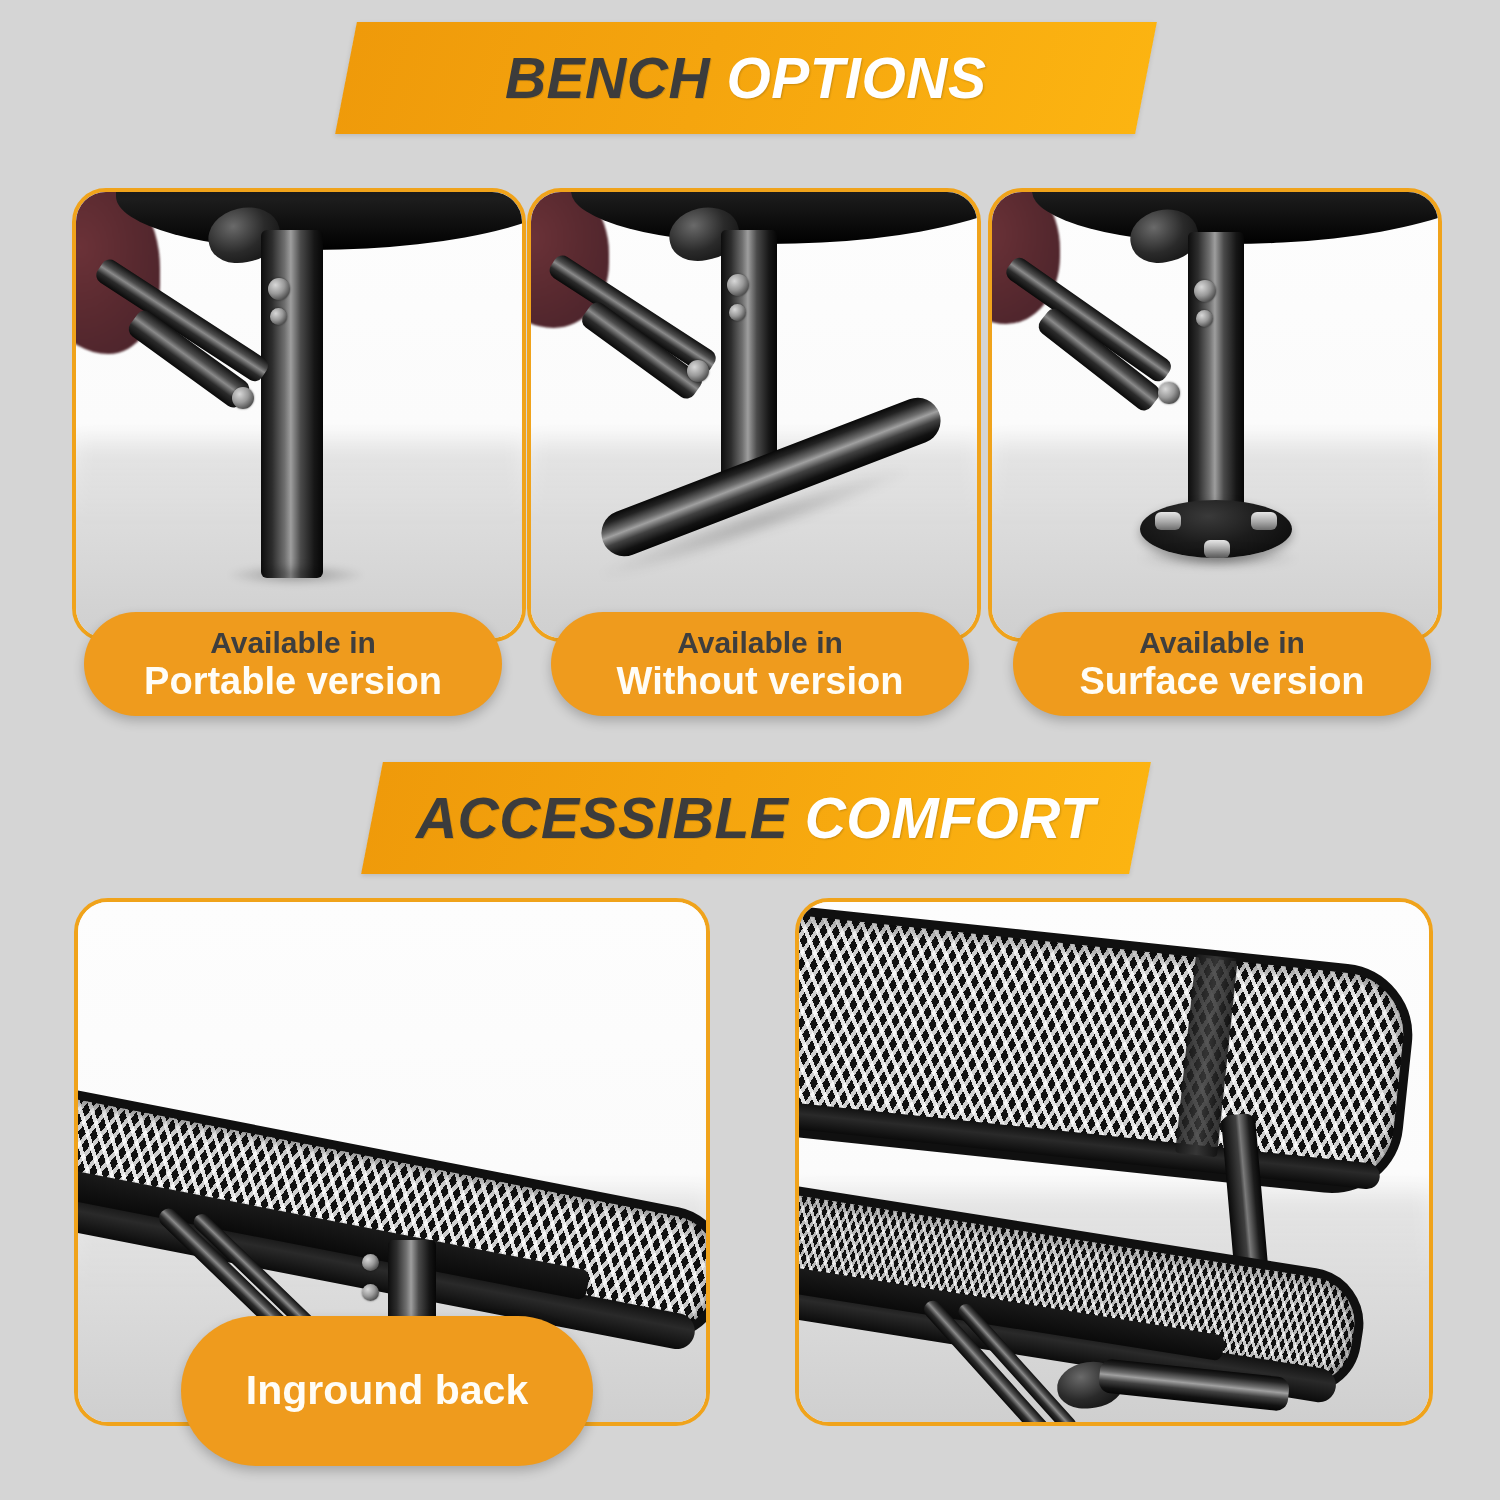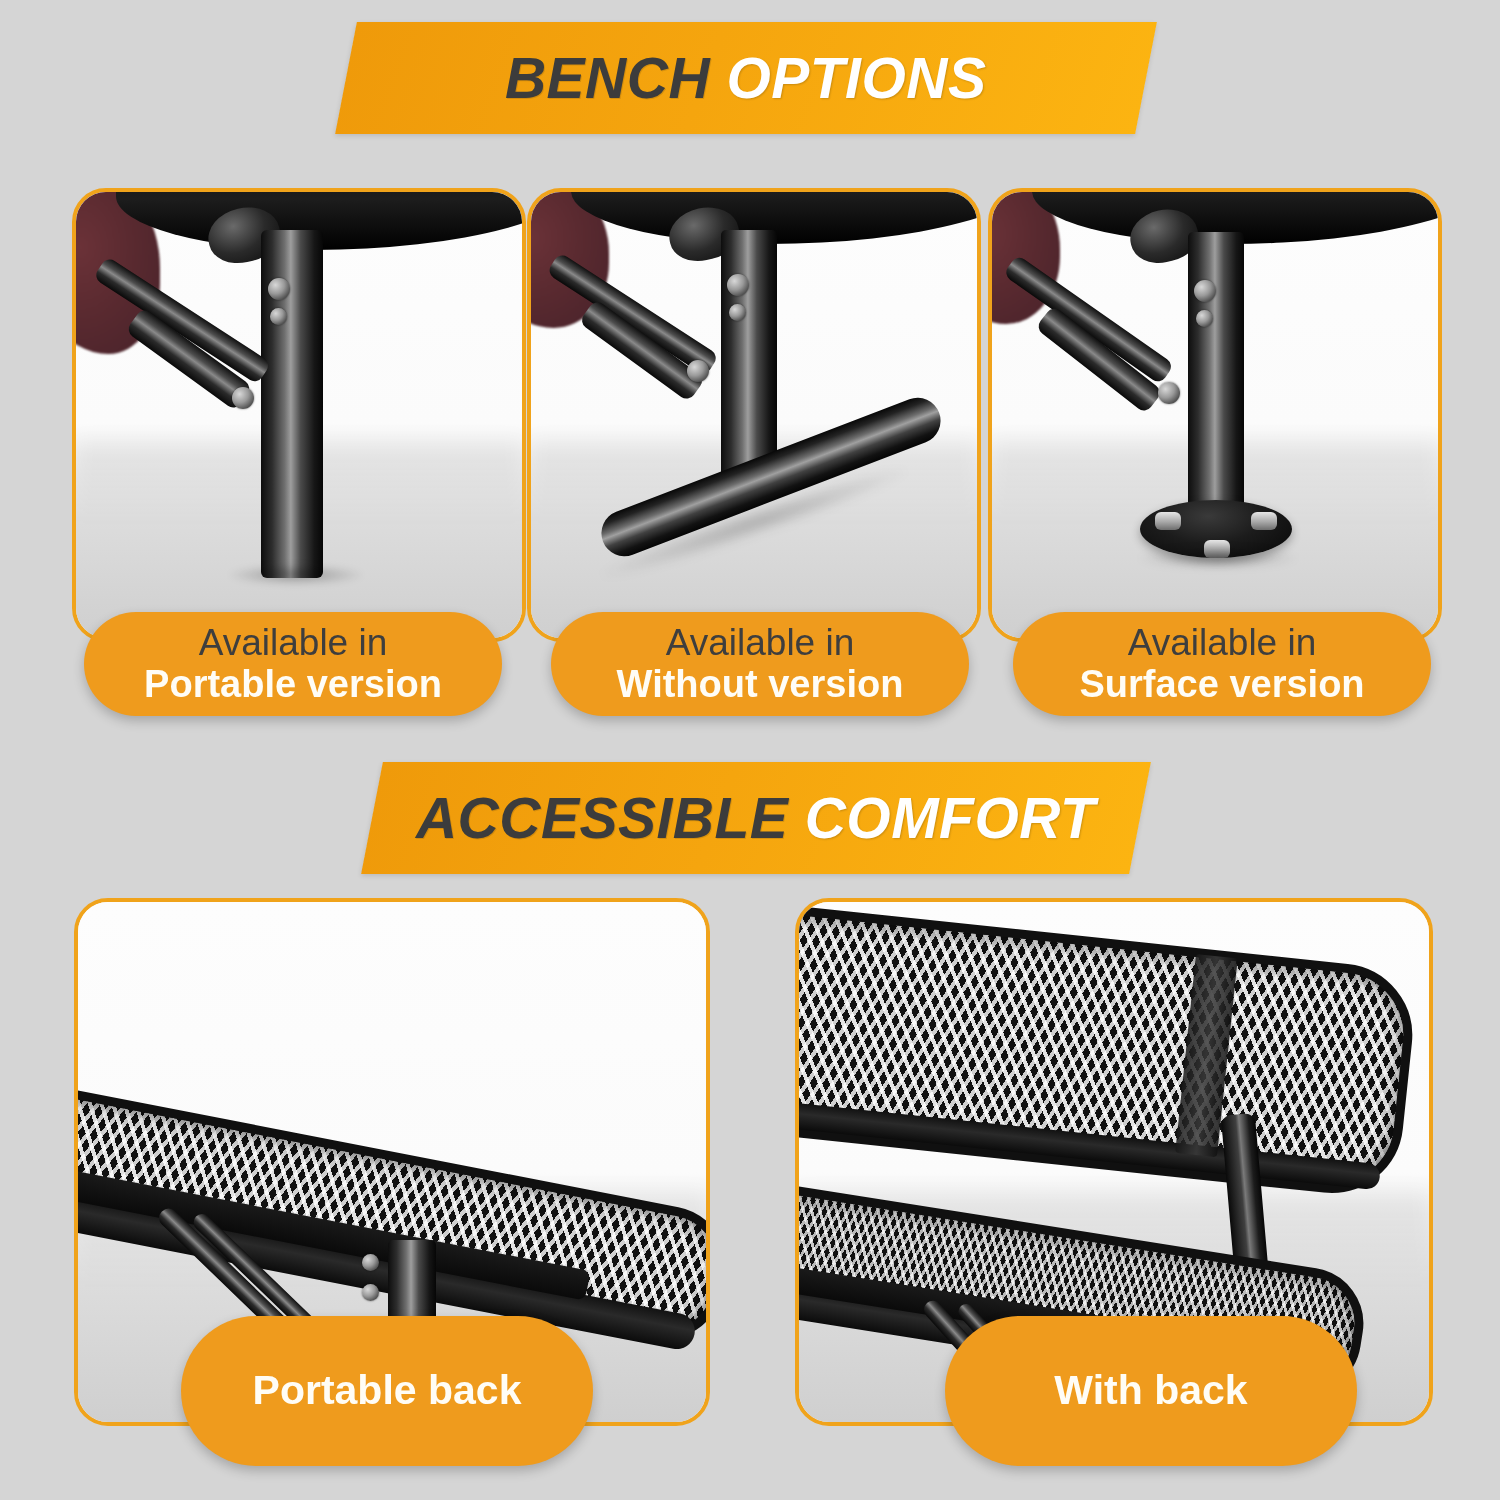--- a/index.html
+++ b/index.html
@@ -132,21 +132,21 @@
   
   .pill{
     position:absolute;
     background:#ef9b1d;
     border-radius:999px;
     box-shadow:0 5px 12px rgba(0,0,0,.22);
     display:flex;flex-direction:column;align-items:center;justify-content:center;
     text-align:center;
     z-index:5;
   }
-  .pill .l1{color:#3e3e3e;font-size:37px;line-height:1.12;font-weight:400;}
+  .pill .l1{color:#3e3e3e;font-size:30px;line-height:1.12;font-weight:700;}
   .pill .l2{color:#fffdf6;font-size:38px;line-height:1.12;font-weight:bold;}
   .pill.single .l2{font-size:41px;}
 
   
   #pill-inground{left:84px;top:612px;width:418px;height:104px;}
   #pill-portable{left:551px;top:612px;width:418px;height:104px;}
   #pill-surface{left:1013px;top:612px;width:418px;height:104px;}
   
   #pill-without{left:181px;top:1316px;width:412px;height:150px;}
   #pill-with{left:945px;top:1316px;width:412px;height:150px;}
@@ -265,21 +265,21 @@
       <div class="tube" style="left:310px;top:338px;width:48px;height:186px;border-radius:5px;"></div>
       <div class="bolt sm" style="left:284px;top:352px;"></div>
       <div class="bolt sm" style="left:284px;top:382px;"></div>
 
       <div class="brace" style="left:84px;top:300px;width:252px;height:19px;transform:rotate(44deg);transform-origin:0 50%;"></div>
       <div class="brace" style="left:118px;top:306px;width:226px;height:17px;transform:rotate(44deg);transform-origin:0 50%;"></div>
       <div class="bolt sm" style="left:262px;top:466px;"></div>
     </div>
   </div>
   <div class="pill single" id="pill-without">
-    <span class="l2">Portable back</span>
+    <span class="l2">Inground back</span>
   </div>
 
   <div class="card" id="card-with-back" style="left:795px;top:898px;width:630px;height:520px;">
     <div class="photo">
       <div class="backdrop"></div>
 
       <div style="position:absolute;left:-46px;top:0px;width:640px;height:230px;transform:rotate(6deg);transform-origin:0 50%;">
         <div class="mesh" style="left:0;top:0;width:640px;height:212px;border-radius:10px 72px 72px 10px;"></div>
         <div class="seat-edge" style="left:0;top:196px;width:640px;height:26px;border-radius:8px 40px 40px 8px;"></div>
 
@@ -296,17 +296,14 @@
         <div class="seat-edge" style="left:0;top:98px;width:610px;height:34px;border-radius:8px 44px 44px 8px;"></div>
       </div>
 
       <div class="seat-under" style="left:-40px;top:360px;width:470px;height:26px;transform:rotate(9deg);transform-origin:0 50%;"></div>
       <div class="brace" style="left:128px;top:392px;width:190px;height:18px;transform:rotate(48deg);transform-origin:0 50%;"></div>
       <div class="brace" style="left:162px;top:396px;width:168px;height:16px;transform:rotate(48deg);transform-origin:0 50%;"></div>
       <div class="knuckle" style="left:258px;top:460px;width:66px;height:46px;transform:rotate(-8deg);"></div>
       <div class="tube-h" style="left:300px;top:466px;width:190px;height:34px;transform:rotate(6deg);"></div>
     </div>
   </div>
-  <div class="pill single" id="pill-with">
-    <span class="l2">With back</span>
-  </div>
 
 </div>
 
 </body></html>

